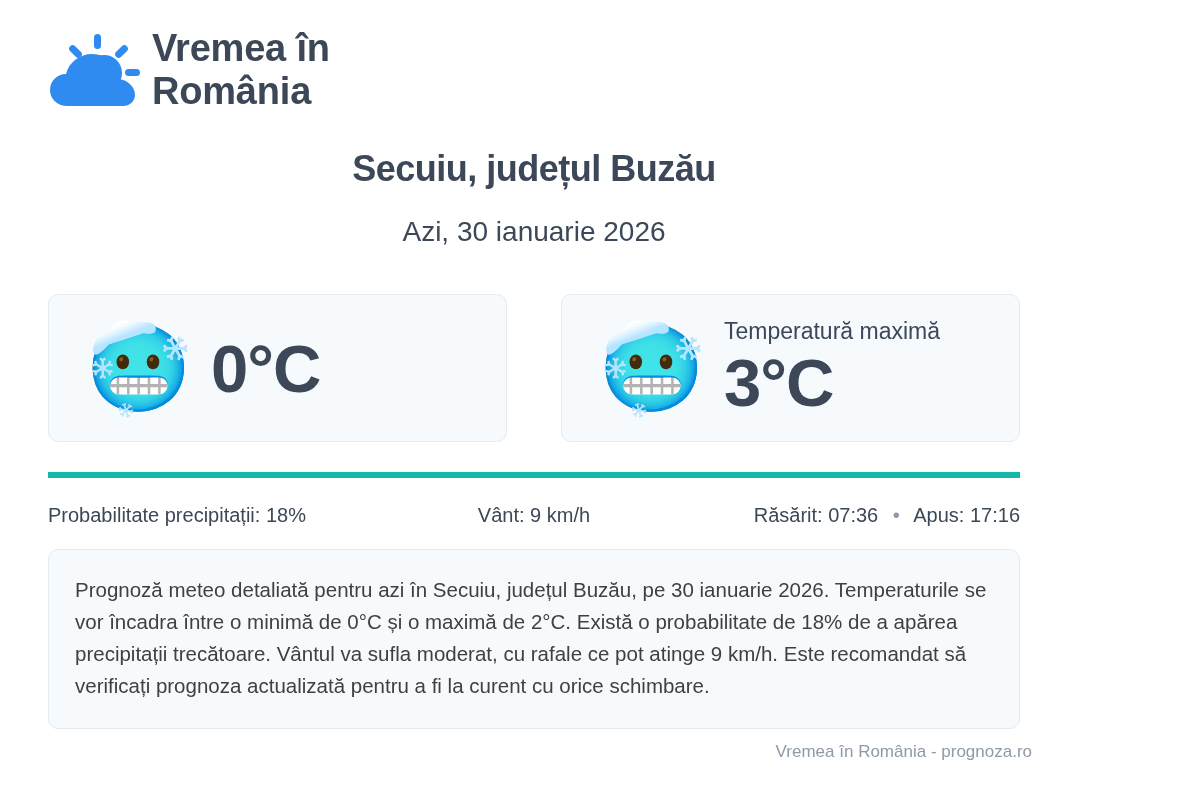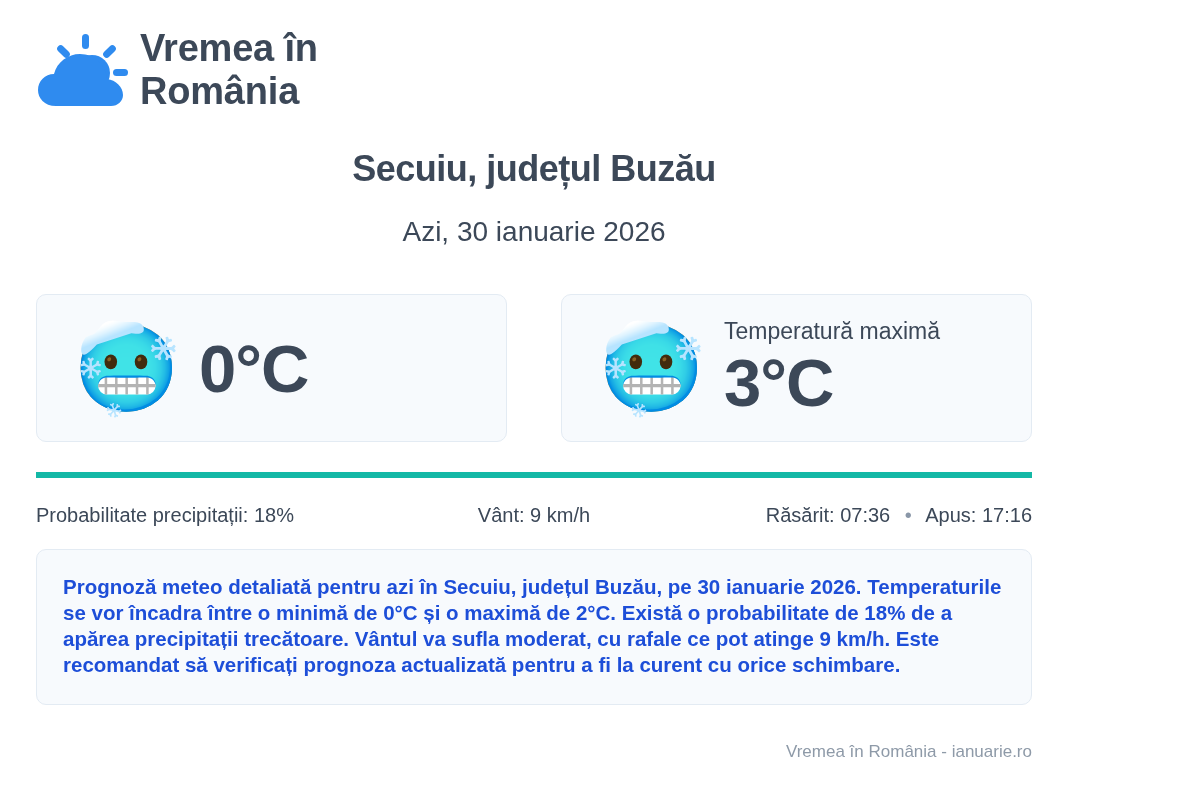--- a/index.html
+++ b/index.html
@@ -12,21 +12,21 @@
     background: #ffffff;
     font-family: "Liberation Sans", sans-serif;
     color: #3c4858;
     overflow: hidden;
   }
   .page {
     width: 1068px;
     height: 800px;
     position: relative;
     box-sizing: border-box;
-    padding: 0 36px;
+    padding: 0 48px;
   }
 
   
   .brand {
     display: flex;
     align-items: center;
     padding-top: 44px;
     height: 96px;
     box-sizing: border-box;
   }
@@ -118,23 +118,22 @@
   .dot-sep { margin: 0 9px; color: #8a97a8; }
 
   
   .description {
     margin-top: 22px;
     background: #f7fafd;
     border: 1px solid #e3ebf3;
     border-radius: 10px;
     padding: 24px 26px 26px 26px;
     font-size: 20.5px;
-    line-height: 26px;
-    color: #1d4ed8;
-    font-weight: bold;
+    line-height: 32px;
+    color: #404040;
   }
 
   
   .footer {
     position: absolute;
     right: 36px;
     bottom: 38px;
     font-size: 17px;
     color: #8e9aa8;
   }
@@ -190,15 +189,15 @@
     <div class="stat-center">Vânt: 9 km/h</div>
     <div class="stat-right">
       <span>Răsărit: 07:36</span>
       <span class="dot-sep">•</span>
       <span>Apus: 17:16</span>
     </div>
   </div>
 
   <div class="description">Prognoză meteo detaliată pentru azi în Secuiu, județul Buzău, pe 30 ianuarie 2026. Temperaturile se vor încadra între o minimă de 0°C și o maximă de 2°C. Există o probabilitate de 18% de a apărea precipitații trecătoare. Vântul va sufla moderat, cu rafale ce pot atinge 9 km/h. Este recomandat să verificați prognoza actualizată pentru a fi la curent cu orice schimbare.</div>
 
-  <div class="footer">Vremea în România - ianuarie.ro</div>
+  <div class="footer">Vremea în România - prognoza.ro</div>
 
 </div>
 
 </body></html>

